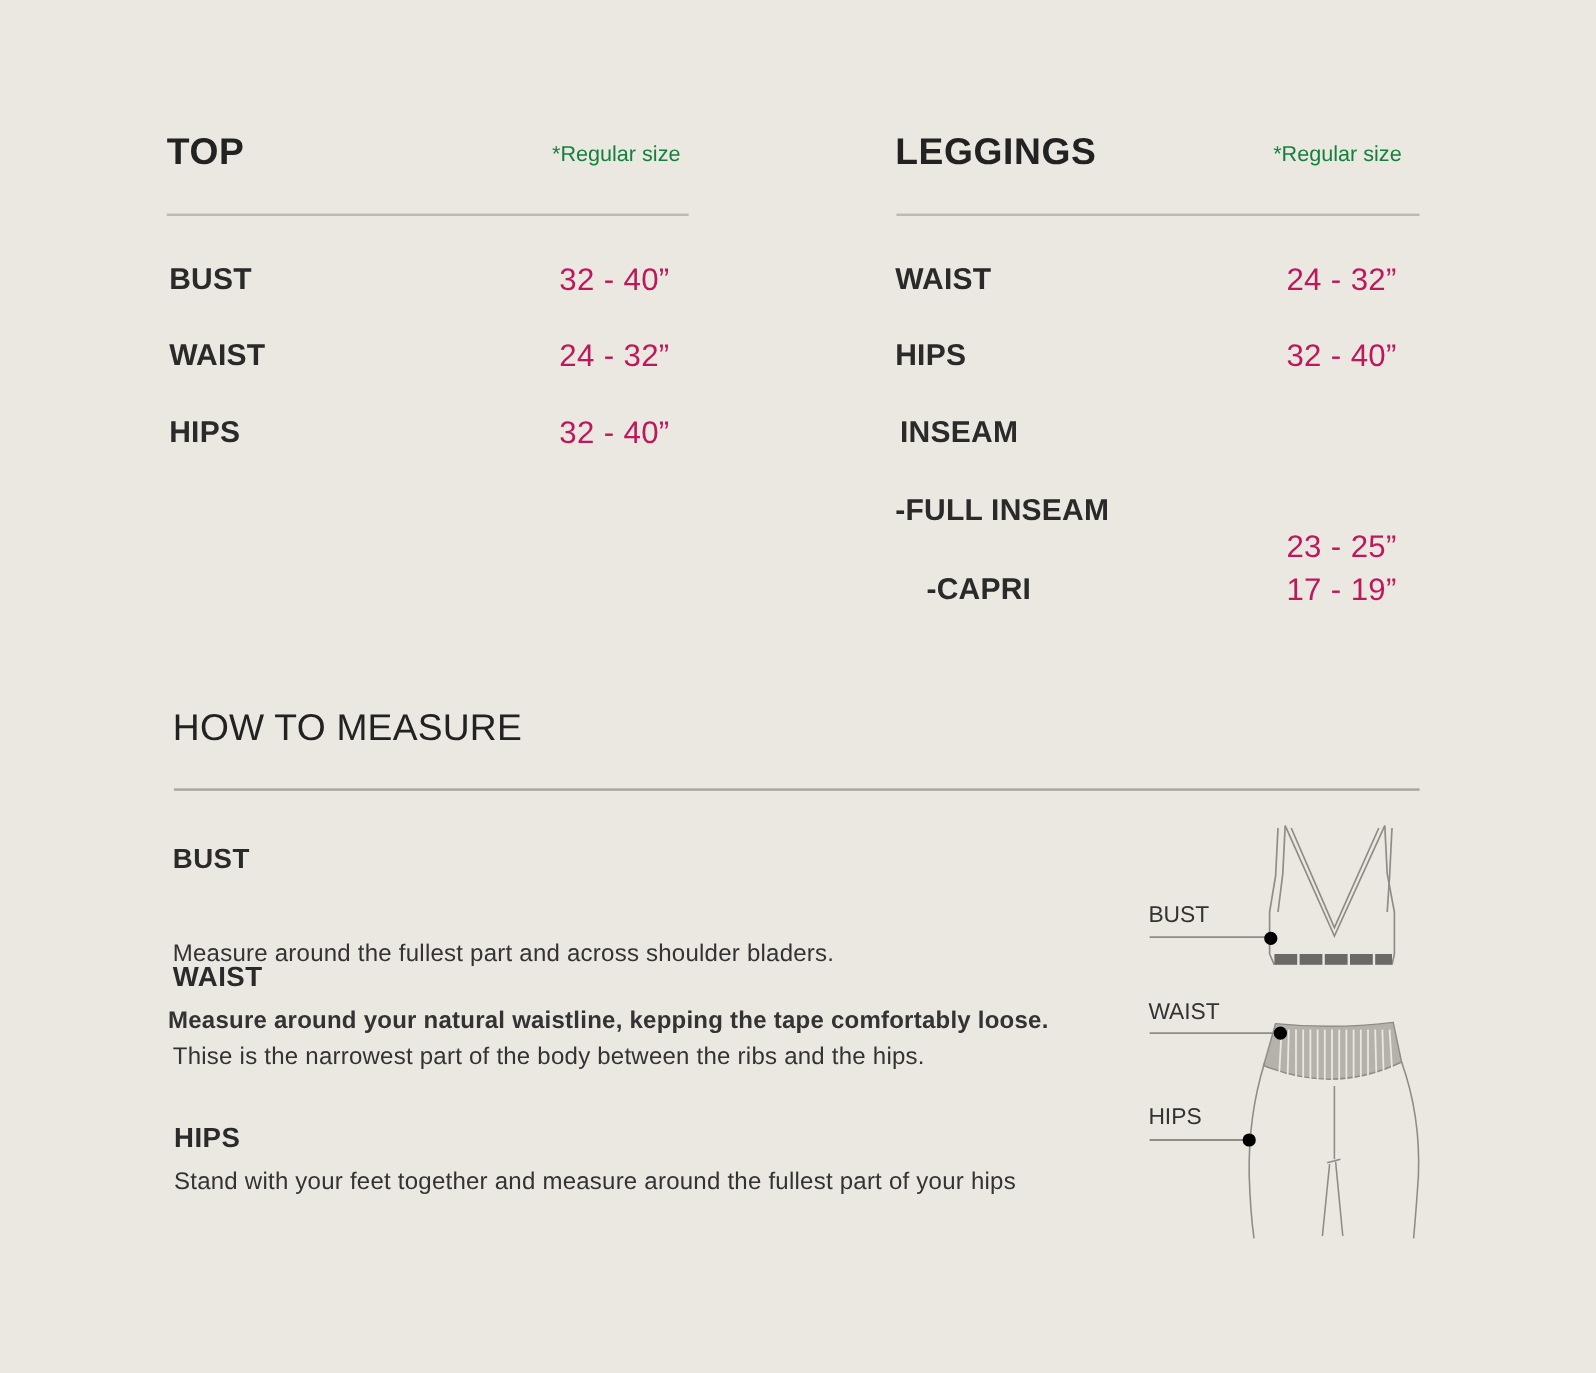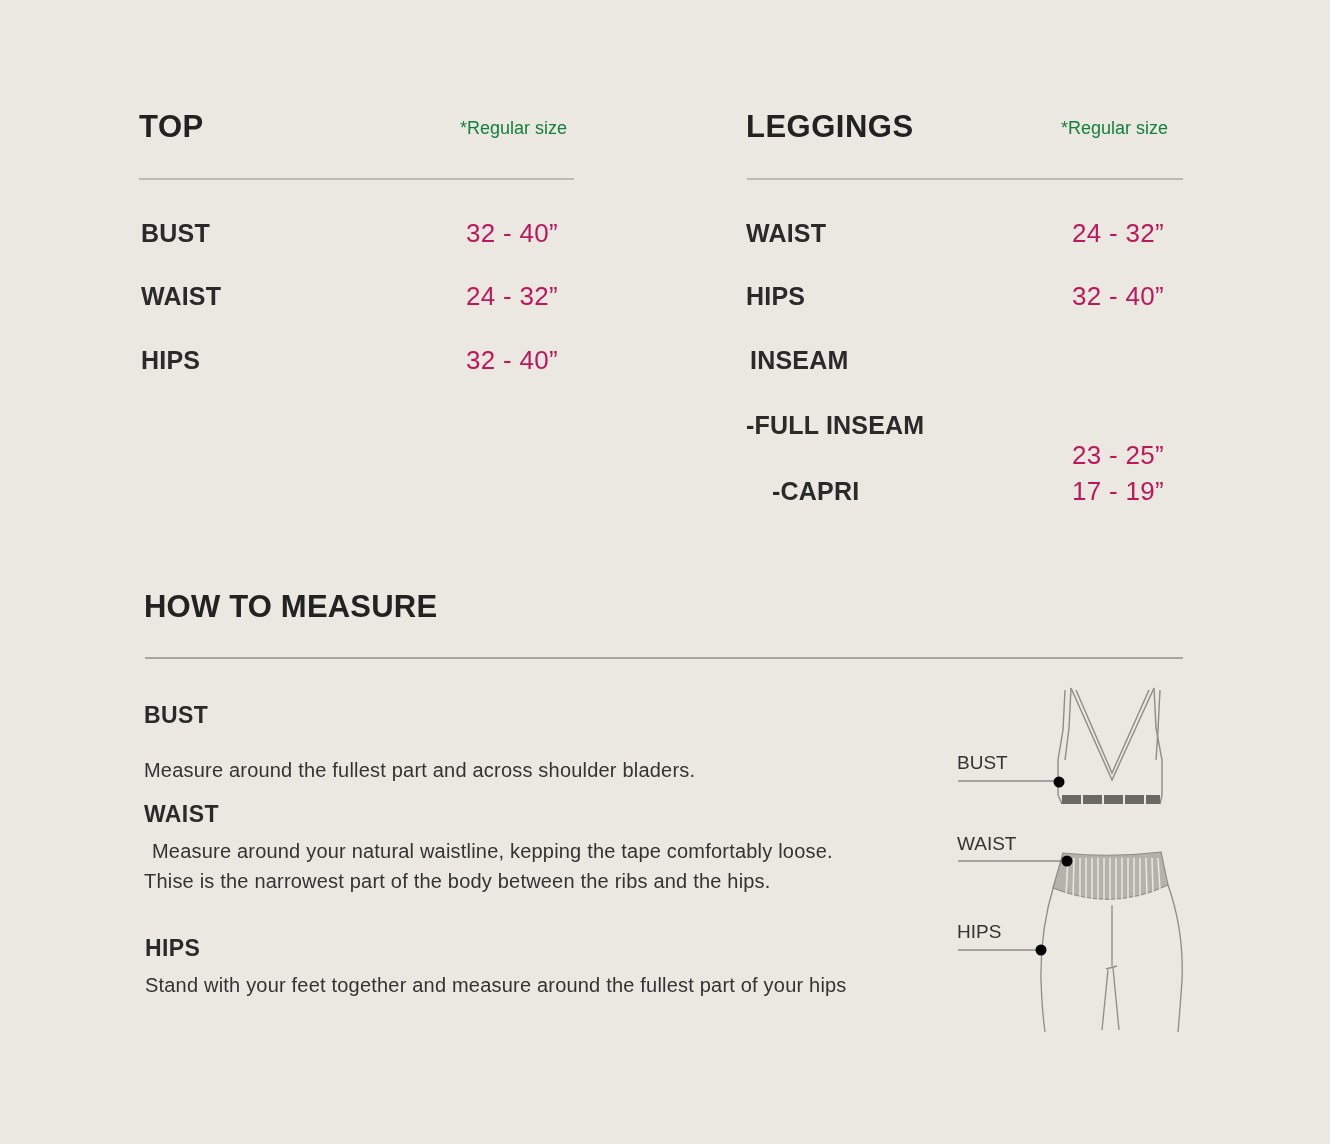--- a/index.html
+++ b/index.html
@@ -14,21 +14,21 @@
   .abs { position: absolute; }
   .sec-title {
     font-size: 31px; font-weight: 700; letter-spacing: 0.5px; color: #222;
     white-space: nowrap;
   }
   .note { font-size: 18px; color: #15803d; white-space: nowrap; }
   .rule { height: 2px; background: #bdbab5; }
   .rule.dark { background: #a8a5a0; }
   .row-label { font-size: 25px; font-weight: 700; color: #2a2a2a; white-space: nowrap; letter-spacing: 0.2px; }
   .row-val { font-size: 26px; font-weight: 400; color: #be185d; white-space: nowrap; letter-spacing: 0.3px; }
-  .hm-title { font-size: 31px; color: #222; white-space: nowrap; letter-spacing: 0.2px; font-weight: bold; }
+  .hm-title { font-size: 31px; color: #222; white-space: nowrap; letter-spacing: 0.2px; }
   .m-head { font-size: 23px; font-weight: 700; color: #2a2a2a; white-space: nowrap; letter-spacing: 0.4px; }
   .m-text { font-size: 20px; color: #333; line-height: 30px; white-space: nowrap; letter-spacing: 0.2px; }
   .diag-label { font-size: 19px; color: #333; white-space: nowrap; }
 </style>
 </head>
 <body>
 
 <div class="abs sec-title" style="left:139px; top:109px;">TOP</div>
 <div class="abs note" style="left:460px; top:118px;">*Regular size</div>
 <div class="abs rule" style="left:139px; top:178px; width:435px;"></div>
@@ -57,24 +57,24 @@
   <div class="abs row-val" style="left:1072px; top:410px;margin-top:30px;">23 - 25”</div>
   <div class="abs row-label" style="left:772px; top:477px;">-CAPRI</div>
   <div class="abs row-val" style="left:1072px; top:476px;">17 - 19”</div>
 </div>
 
 <div class="abs hm-title" style="left:144px; top:589px;">HOW TO MEASURE</div>
 <div class="abs rule dark" style="left:145px; top:657px; width:1038px;"></div>
 
 <div>
   <div class="abs m-head" style="left:144px; top:702px;">BUST</div>
-  <div class="abs m-text" style="left:144px; top:755px;">Measure around the fullest part and across shoulder bladers.</div>
+  <div class="abs m-text" style="left:144px; top:780px;">Measure around the fullest part and across shoulder bladers.</div>
 
   <div class="abs m-head" style="left:144px; top:801px;">WAIST</div>
-  <div class="abs m-text" style="left:152px; top:836px;">Measure around your natural waistline, kepping the tape comfortably loose.</div>
+  <div class="abs m-text" style="left:140px; top:836px;font-weight:bold;">Measure around your natural waistline, kepping the tape comfortably loose.</div>
   <div class="abs m-text" style="left:144px; top:866px;text-align:center;">Thise is the narrowest part of the body between the ribs and the hips.</div>
 
   <div class="abs m-head" style="left:145px; top:935px;">HIPS</div>
   <div class="abs m-text" style="left:145px; top:970px;">Stand with your feet together and measure around the fullest part of your hips</div>
 </div>
 
 <div>
   <div class="abs diag-label" style="left:957px; top:752px;">BUST</div>
   <div class="abs diag-label" style="left:957px; top:833px;">WAIST</div>
   <div class="abs diag-label" style="left:957px; top:921px;">HIPS</div>

